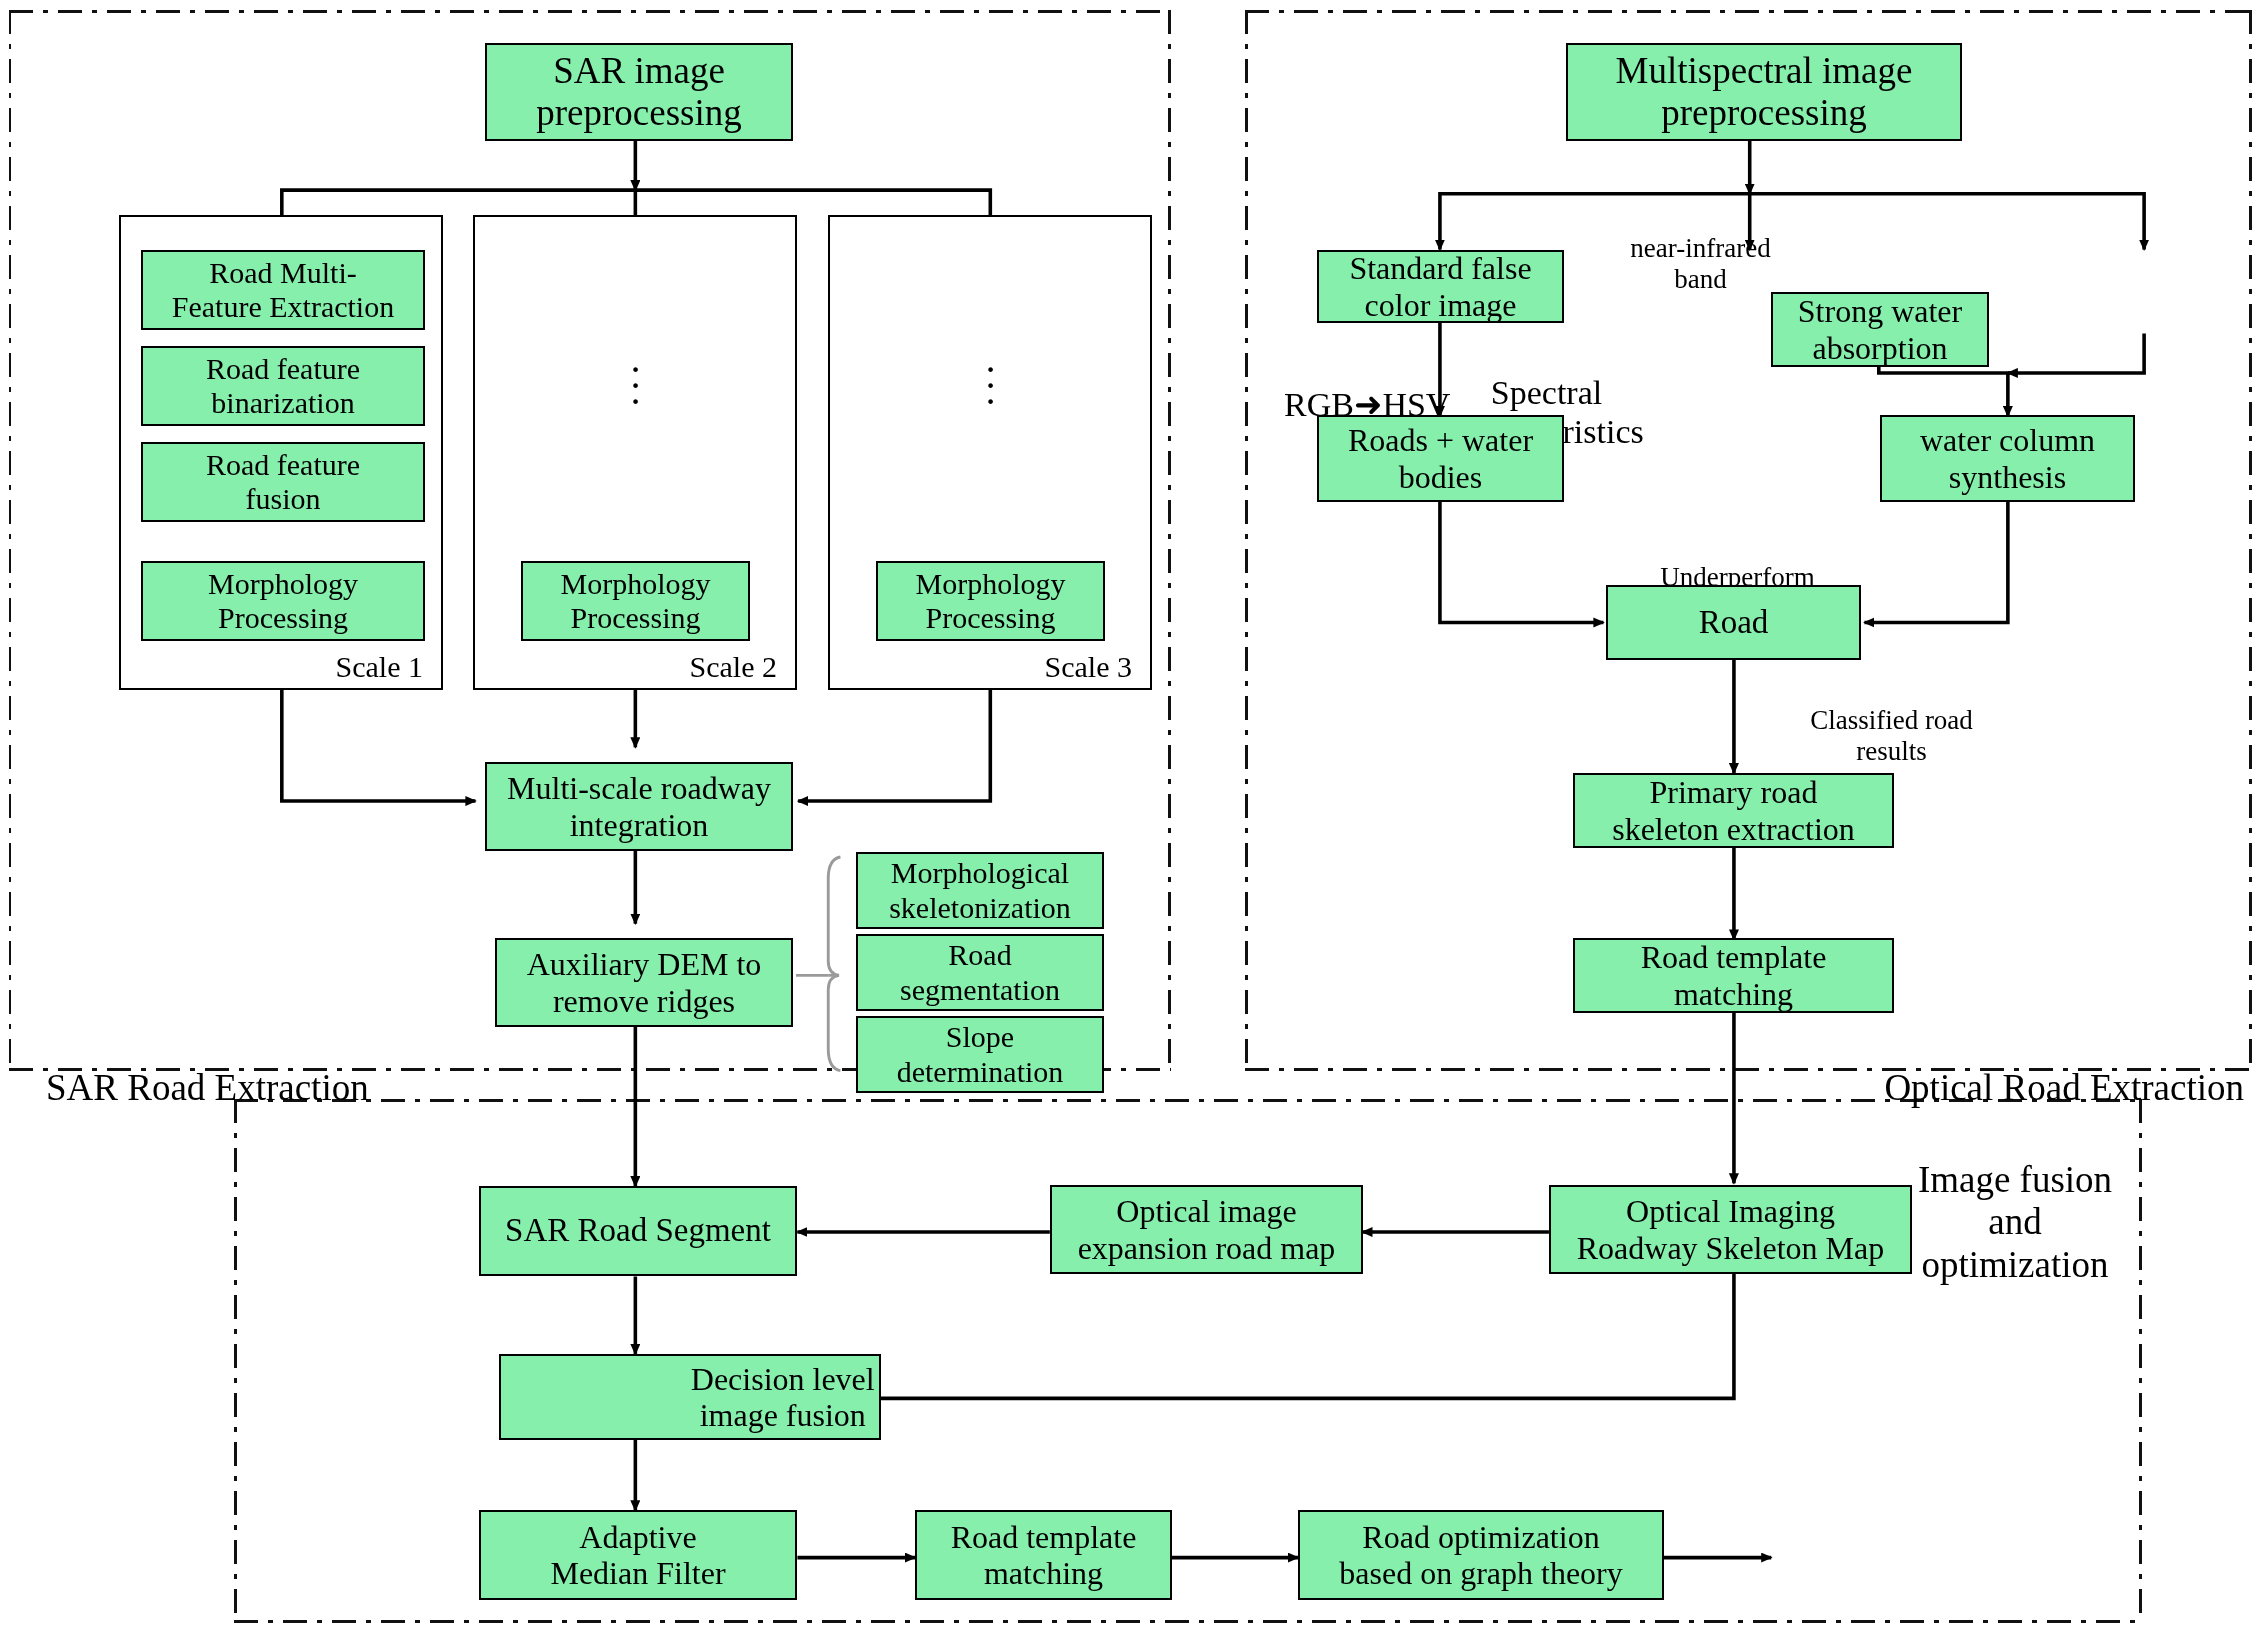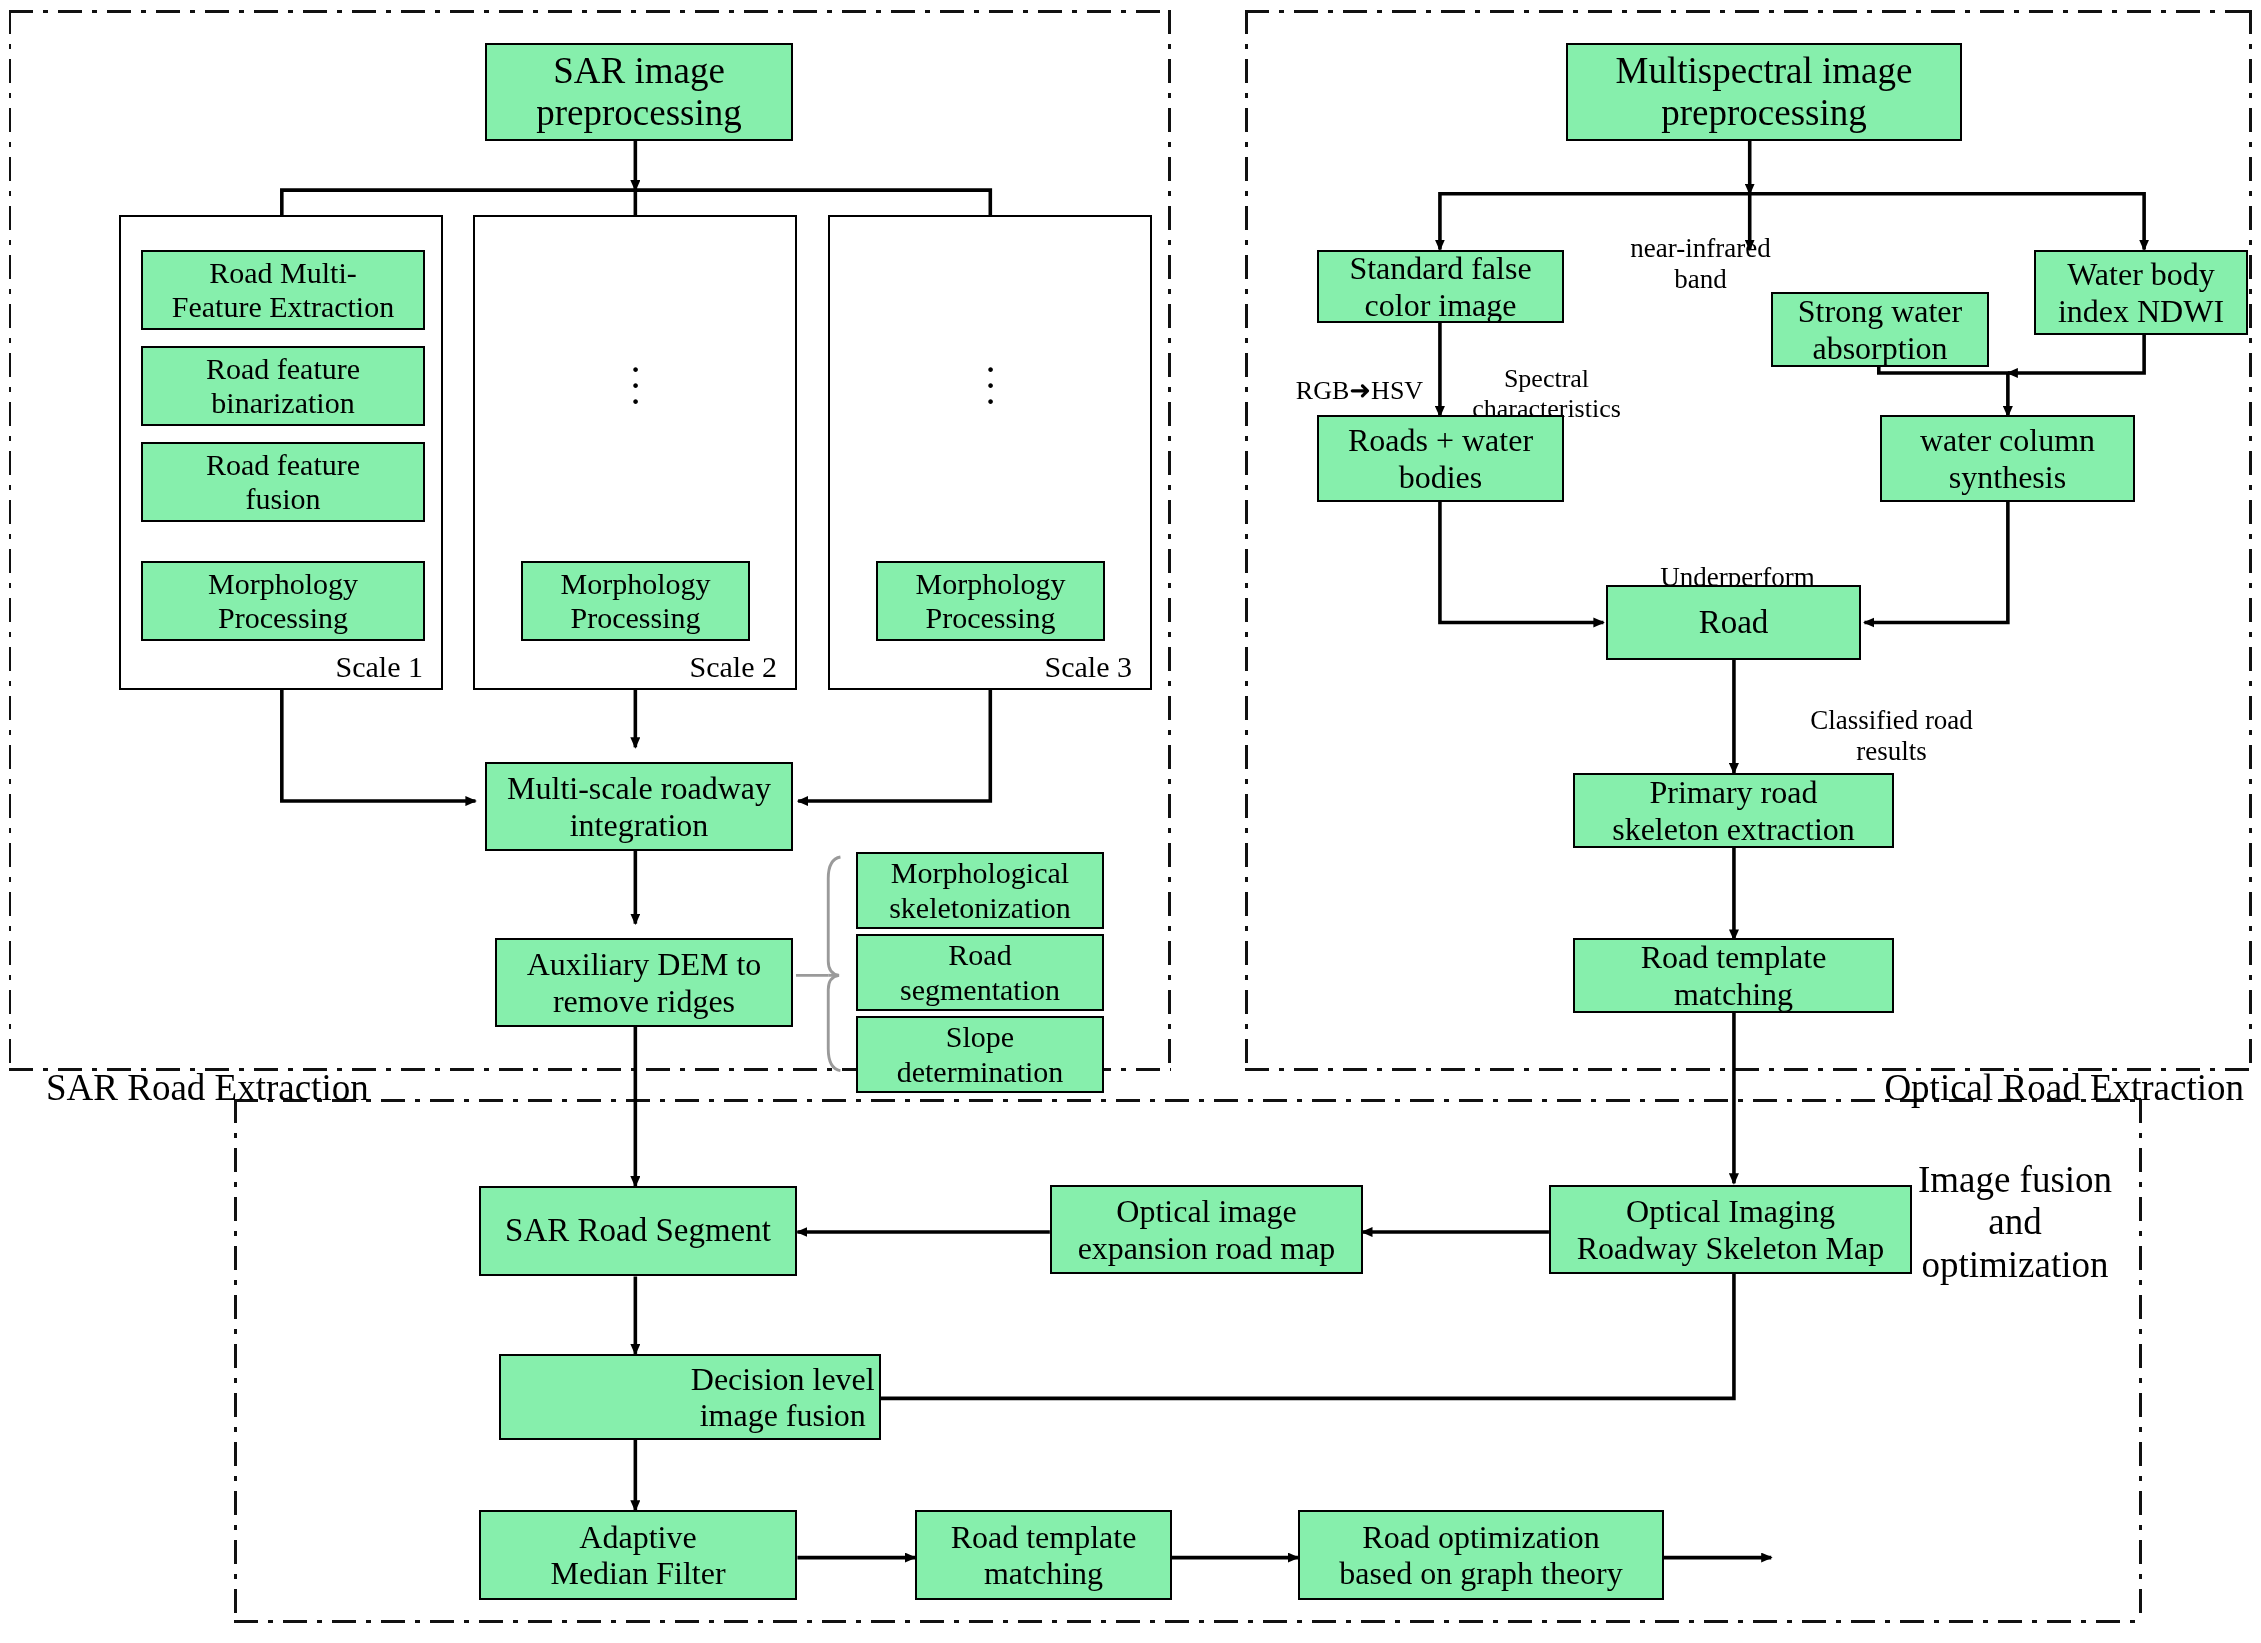--- a/index.html
+++ b/index.html
@@ -21,21 +21,21 @@
   .panel .edge.left{left:0}.panel .edge.right{right:0}
   .scalewrap{position:absolute;border:2.2px solid #000;box-sizing:border-box;background:#fff;}
 
   .node{position:absolute;border:2.2px solid #000;box-sizing:border-box;background:#86efac;
         display:flex;align-items:center;justify-content:center;text-align:center;
         line-height:1.14;padding:1.4px 4.3px;}
   .node span{display:block;}
 
   .lbl{position:absolute;text-align:center;line-height:1.15;white-space:pre-line;}
   .corner{position:absolute;text-align:right;line-height:1.1;}
-  .dots{position:absolute;text-align:center;line-height:0.55;font-size:29px;font-weight:700;}.t36{font-size:26px}.t38{font-size:27px}.t42{font-size:30px}.t44{font-size:32px}
+  .dots{position:absolute;text-align:center;line-height:0.55;font-size:29px;font-weight:700;}.t36{font-size:34px}.t38{font-size:27px}.t42{font-size:30px}.t44{font-size:32px}
   .t46{font-size:33px}.t52{font-size:37px}
 </style>
 </head>
 <body>
 
 <div id="stage">
 
   <div class="panel" style="left:8.6px;top:10px;width:1162px;height:1061px;">
     <div class="edge h top"></div>
     <div class="edge h bottom"></div>
@@ -210,24 +210,20 @@
   </div>
 
   <div class="node t44" style="left:1317px;top:250px;width:247px;height:73px;">
     <span style="white-space: pre-line;">Standard false
 color image</span>
   </div>
   <div class="node t44" style="left:1771px;top:260px;width:218px;height:75px;margin-top:32px;">
     <span style="white-space: pre-line;">Strong water
 absorption</span>
   </div>
-  <div class="node t44" style="left:2034px;top:250px;width:214px;height:85px;">
-    <span style="white-space: pre-line;">Water body
-index NDWI</span>
-  </div>
 
   <div class="lbl t36" style="left:1284px;top:346px;width:151px;">
     <span>RGB➜HSV</span>
   </div>
   <div class="lbl t36" style="left:1439px;top:334px;width:215px;">
     <span style="white-space: pre-line;">Spectral
 characteristics</span>
   </div>
 
   <div class="node t44" style="left:1317px;top:415px;width:247px;height:87px;">

